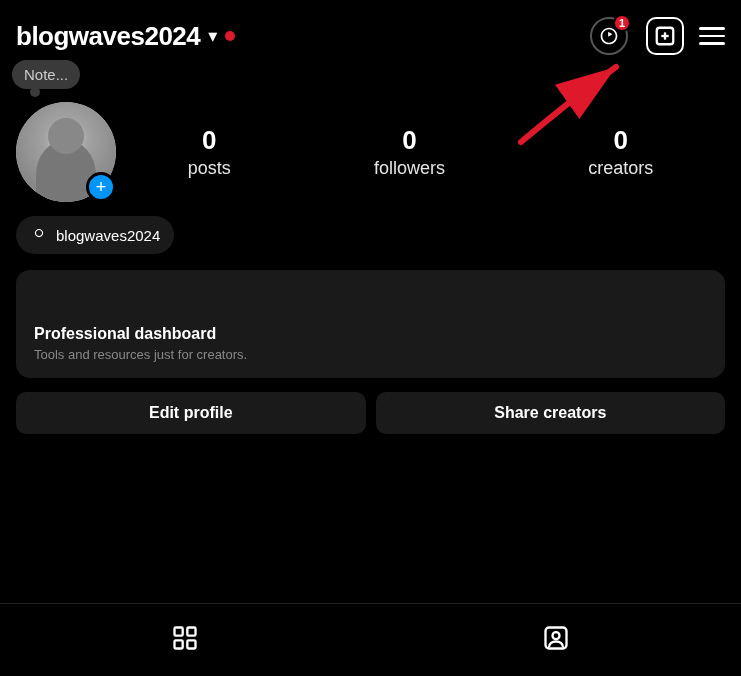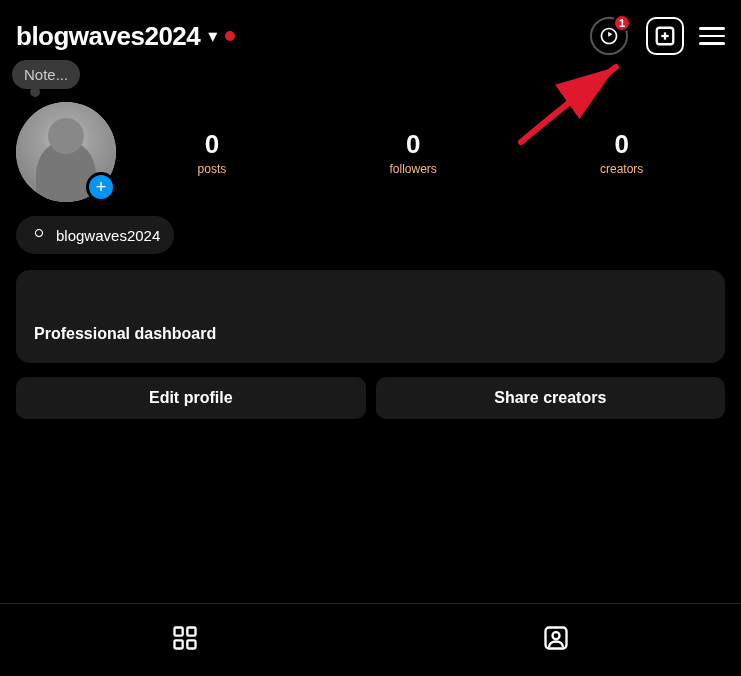--- a/index.html
+++ b/index.html
@@ -214,22 +214,22 @@
       flex-direction: column;
       align-items: center;
       gap: 2px;
     }
     .stat-number {
       font-size: 26px;
       font-weight: 700;
       color: #fff;
     }
     .stat-label {
-      font-size: 12px;
-      color: #fdba74;
+      font-size: 18px;
+      color: #e5e5e5;
     }
 
     
     .username-badge {
       display: flex;
       align-items: center;
       gap: 8px;
       background: #1a1a1a;
       border-radius: 20px;
       padding: 8px 14px;
@@ -407,20 +407,21 @@
   <span class="threads-small-icon">
     <svg width="18" height="18" viewBox="0 0 24 24" fill="#fff">
       <path d="M17.5 12c0-3.04-2.46-5.5-5.5-5.5S6.5 8.96 6.5 12s2.46 5.5 5.5 5.5 5.5-2.46 5.5-5.5zm-5.5 4c-2.21 0-4-1.79-4-4s1.79-4 4-4 4 1.79 4 4-1.79 4-4 4z"></path>
     </svg>
   </span>
   <span class="username-badge-text">blogwaves2024</span>
 </div>
 
 <div class="professional-dashboard">
   <div class="pro-title">Professional dashboard</div>
+  <div class="pro-subtitle">Tools and resources just for creators.</div>
 </div>
 
 <div class="profile-buttons">
   <button class="profile-btn">Edit profile</button>
   <button class="profile-btn">Share creators</button>
 </div>
 
 <div class="bottom-nav">
   <div class="nav-icon">
     <svg class="grid-svg" viewBox="0 0 24 24">

